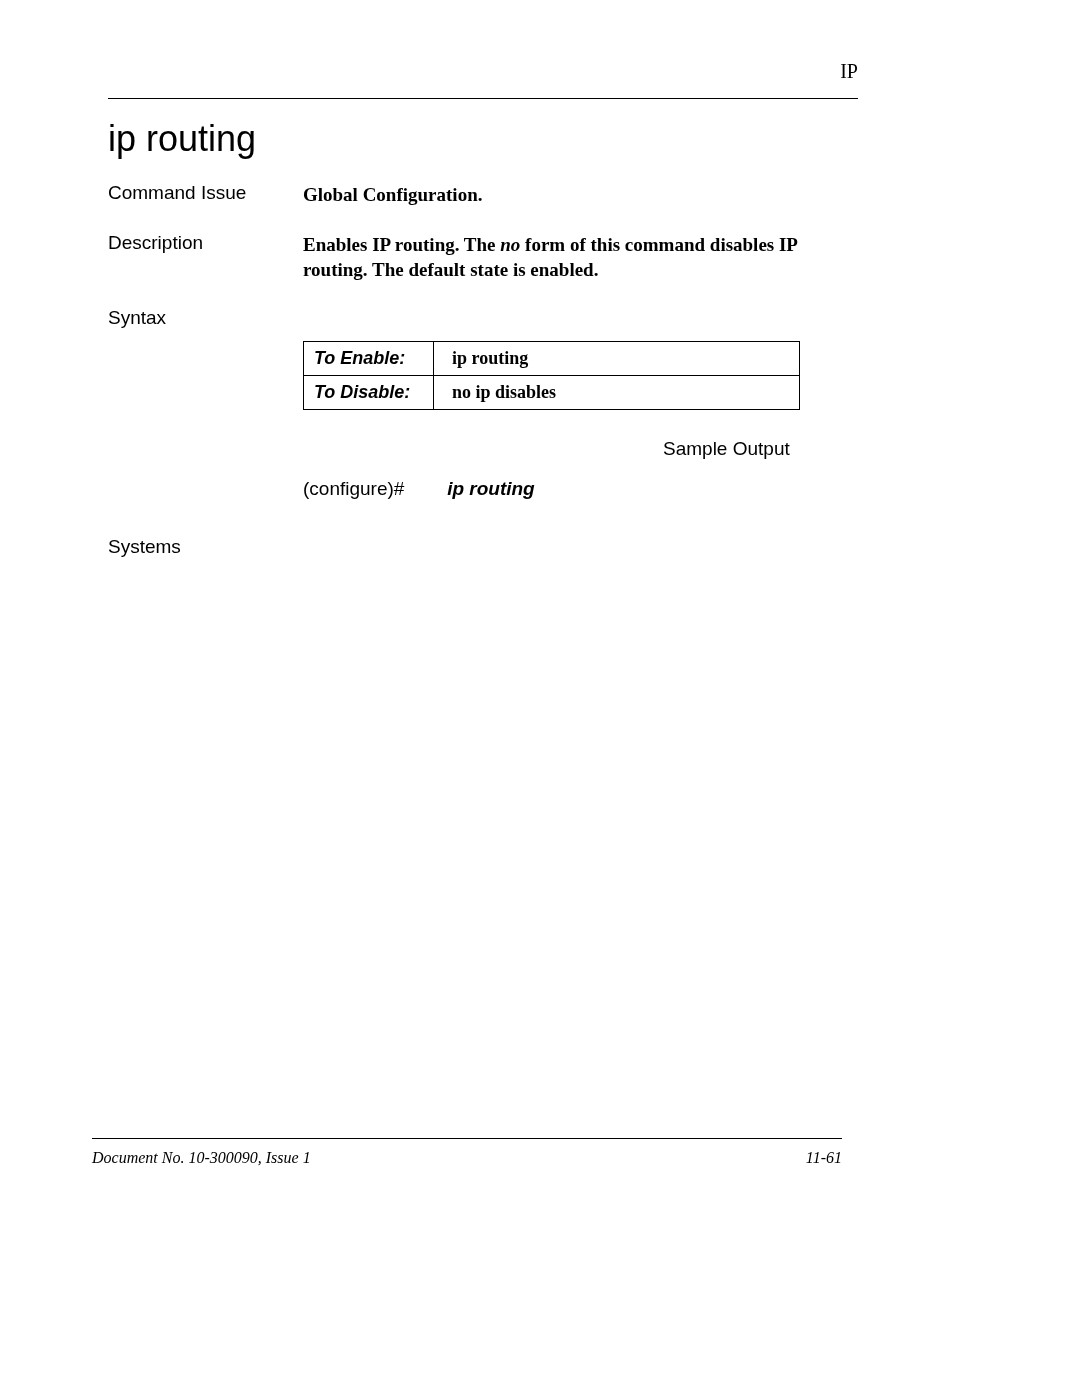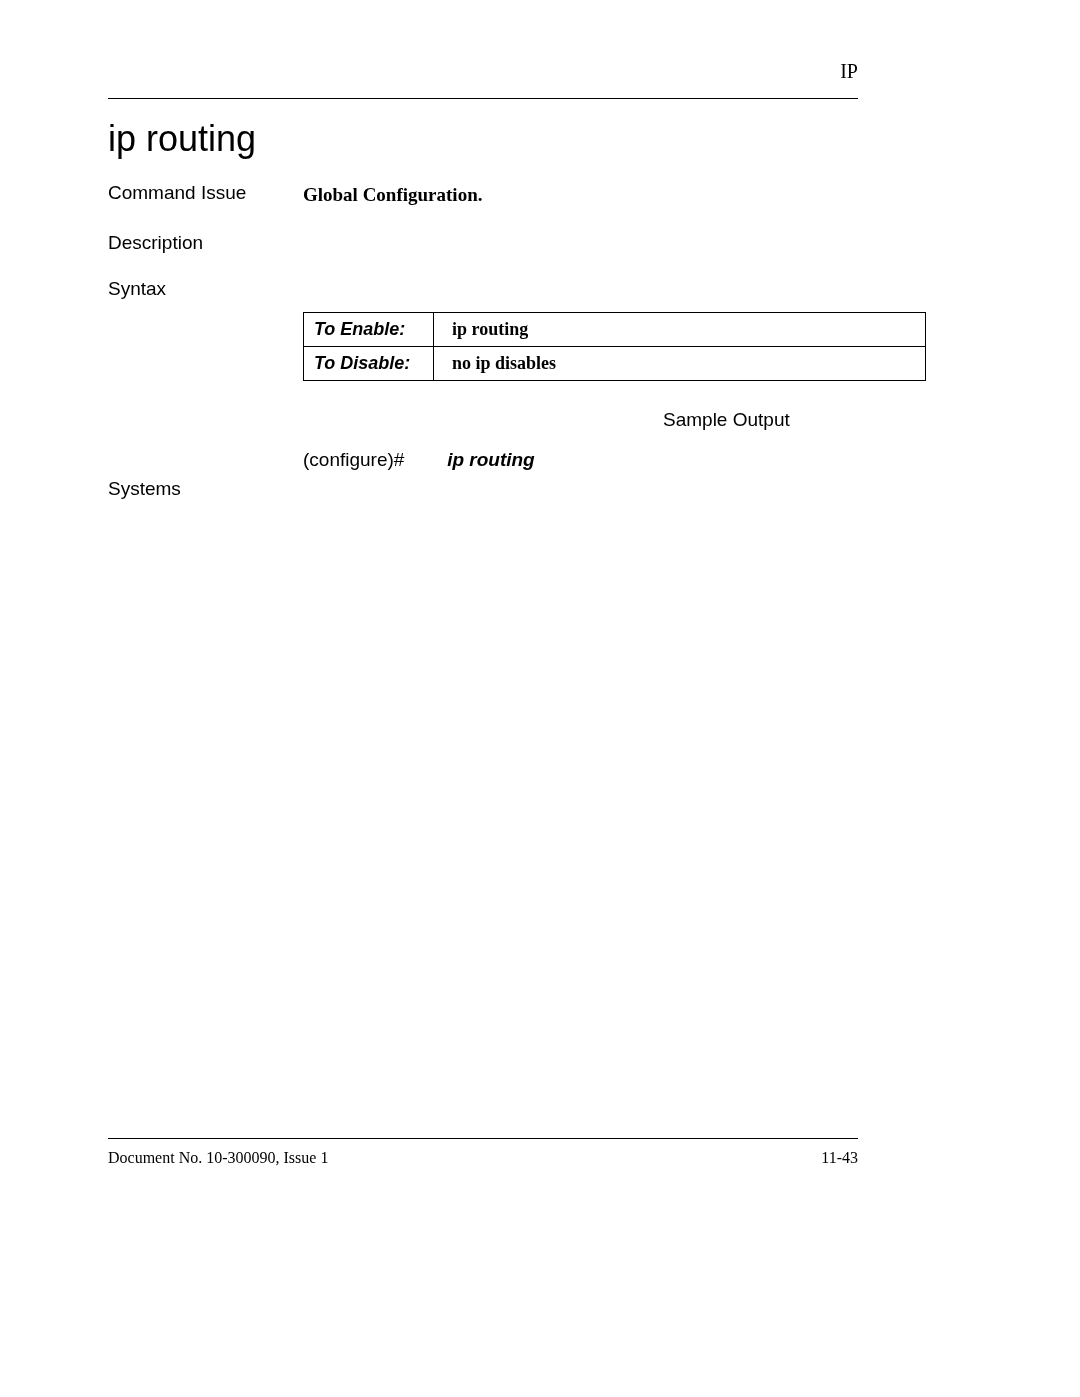--- a/index.html
+++ b/index.html
@@ -58,21 +58,21 @@
     font-family: "Times New Roman", Times, serif;
     font-size: 19px;
     font-weight: bold;
     line-height: 1.35;
   }
   .syntax-table {
     margin-left: 195px;
     margin-top: 12px;
     margin-bottom: 28px;
     border-collapse: collapse;
-    width: 623px;
+    width: 497px;
   }
   .syntax-table td {
     border: 1px solid #000;
     padding: 6px 10px;
     font-size: 18px;
     vertical-align: middle;
     height: 34px;
   }
   .syntax-table td.th {
     width: 130px;
@@ -81,40 +81,41 @@
     font-weight: bold;
   }
   .syntax-table td.cmd {
     font-family: "Times New Roman", Times, serif;
     font-weight: bold;
     padding-left: 18px;
   }
   .sample-block {
     margin-left: 195px;
     margin-top: 18px;
-    margin-bottom: 7px;
+    margin-bottom: 36px;
     font-size: 19px;
   }
   .sample-prompt {
     font-family: Helvetica, Arial, sans-serif;
     font-weight: 400;
     display: inline-block;
     margin-right: 38px;
   }
   .sample-cmd {
     font-family: Helvetica, Arial, sans-serif;
     font-style: italic;
     font-weight: bold;
     display: inline-block;
   }
   .footer {
     position: absolute;
-    left: 108px;
+    left: 92px;
     width: 750px;
     top: 1138px;
+    font-style: italic;
   }
   .footer-rule {
     width: 100%;
     border-top: 1px solid #000;
     margin-bottom: 10px;
   }
   .footer-text {
     font-size: 16px;
     display: flex;
     justify-content: space-between;
@@ -132,20 +133,23 @@
 
   <div class="content">
 
     <div class="row">
       <div class="label">Command Issue</div>
       <div class="value">Global Configuration.</div>
     </div>
 
     <div class="row">
       <div class="label">Description</div>
+      <div class="value">
+        <span class="desc-part">Enables IP routing. The </span><span class="desc-italic">no</span><span class="desc-part"> form of this command disables IP routing. The default state is enabled.</span>
+      </div>
     </div>
 
     <div class="row" style="margin-bottom:0;">
       <div class="label">Syntax</div>
       <div class="value"></div>
     </div>
 
     <table class="syntax-table">
       <tbody>
           <tr>
@@ -172,15 +176,15 @@
       <div class="label">Systems</div>
     </div>
 
   </div>
 </div>
 
 <div class="footer">
   <div class="footer-rule"></div>
   <div class="footer-text">
     <span>Document No. 10-300090, Issue 1</span>
-    <span>11-43</span>
+    <span>11-61</span>
   </div>
 </div>
 
 </body></html>

